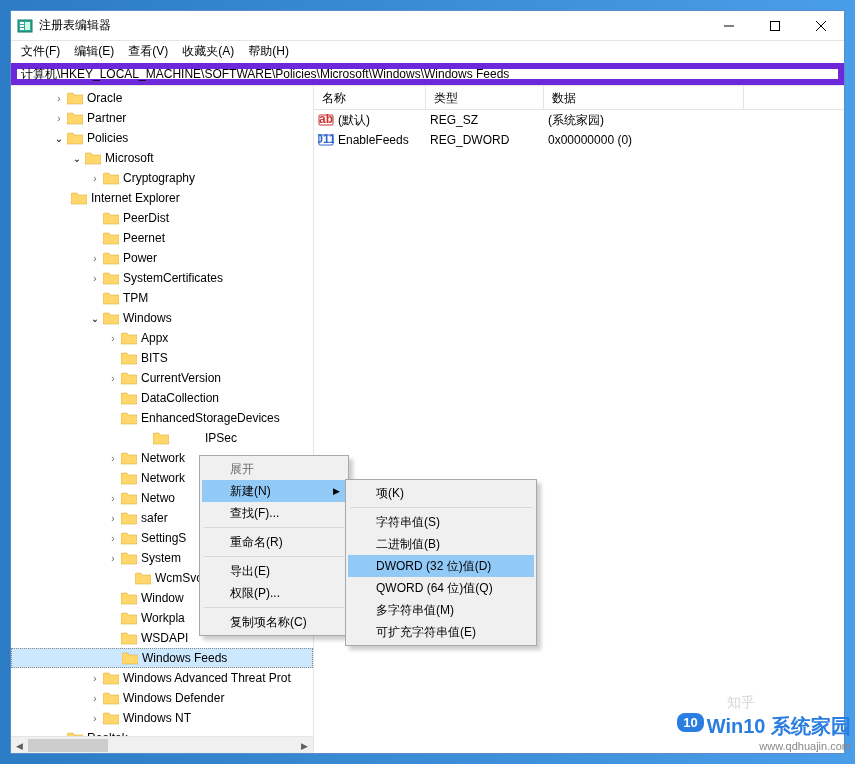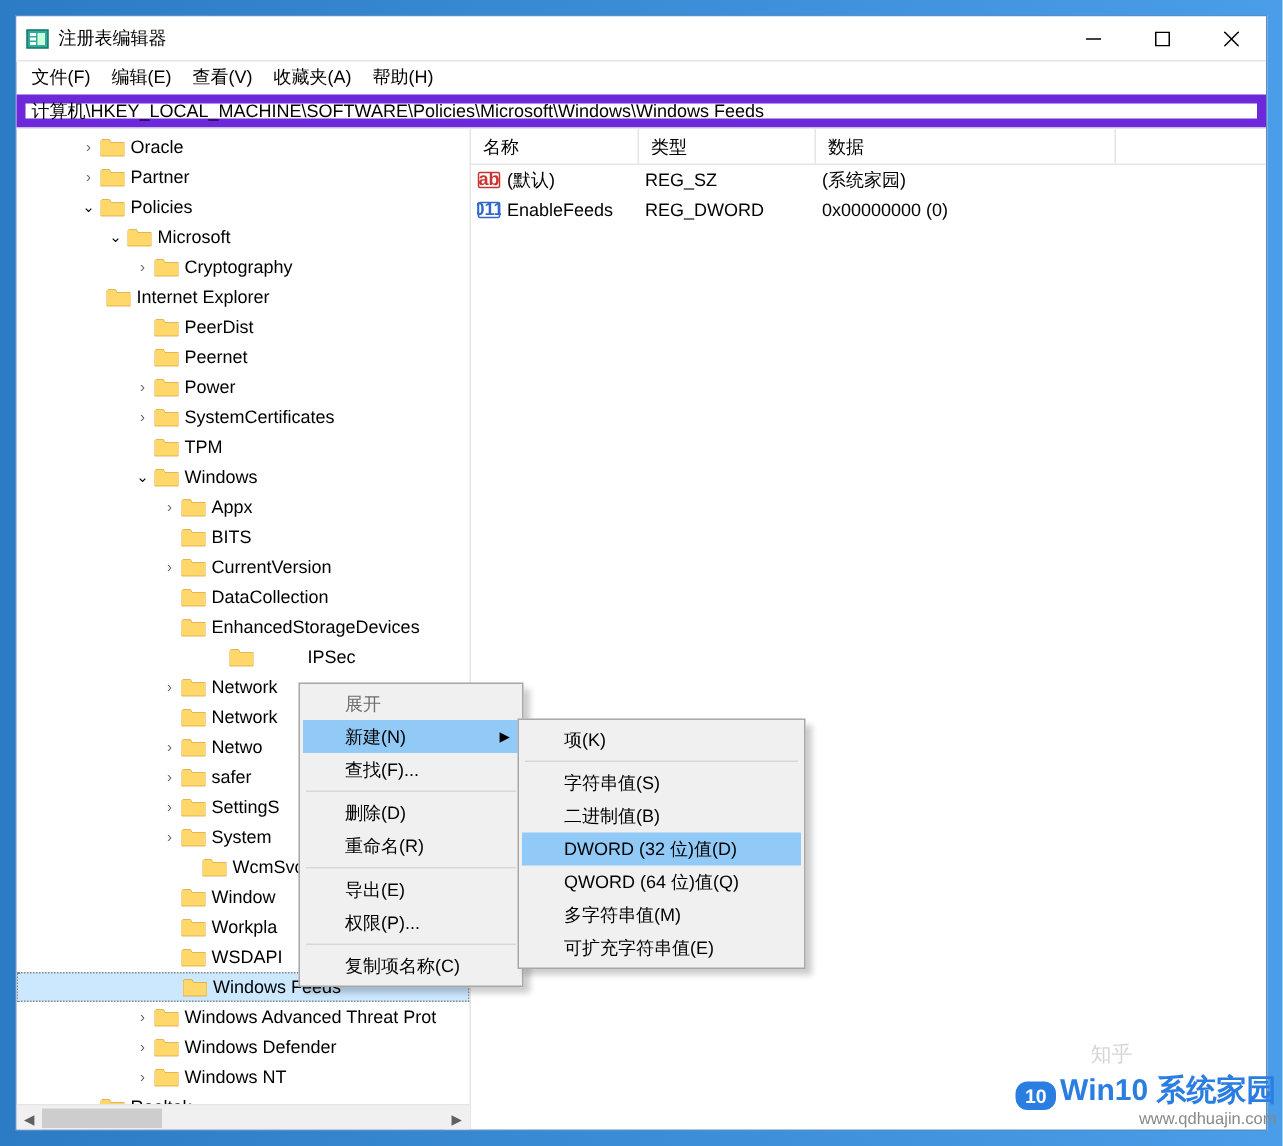--- a/index.html
+++ b/index.html
@@ -357,21 +357,20 @@
         </div>
     </div>
   </div>
 </div>
 
 <div class="ctx-menu" id="ctx1" style="left:199px; top:455px; width:150px">
     <div class="ctx-item disabled">展开</div>
     <div class="ctx-item hl">新建(N)<span class="arrow">▶</span></div>
     <div class="ctx-item">查找(F)...</div>
     <div class="ctx-sep"></div>
-    <div class="ctx-item">删除(D)</div>
     <div class="ctx-item">重命名(R)</div>
     <div class="ctx-sep"></div>
     <div class="ctx-item">导出(E)</div>
     <div class="ctx-item">权限(P)...</div>
     <div class="ctx-sep"></div>
     <div class="ctx-item">复制项名称(C)</div>
   </div>
 <div class="ctx-menu" id="ctx2" style="left:345px; top:479px; width:192px">
     <div class="ctx-item">项(K)</div>
     <div class="ctx-sep"></div>
@@ -379,19 +378,19 @@
     <div class="ctx-item">二进制值(B)</div>
     <div class="ctx-item hl">DWORD (32 位)值(D)</div>
     <div class="ctx-item">QWORD (64 位)值(Q)</div>
     <div class="ctx-item">多字符串值(M)</div>
     <div class="ctx-item">可扩充字符串值(E)</div>
   </div>
 
 <div class="watermark-zhihu">知乎</div>
 <div class="watermark-logo">
   <div>
-    <div style="display:flex;align-items:flex-end;gap:3px">
+    <div style="display:flex;align-items:flex-start;gap:3px">
       <span class="wm-badge">10</span>
       <span class="wm-text">Win10 系统家园</span>
     </div>
     <div class="wm-url" style="text-align:right">www.qdhuajin.com</div>
   </div>
 </div>
 
 </body></html>

